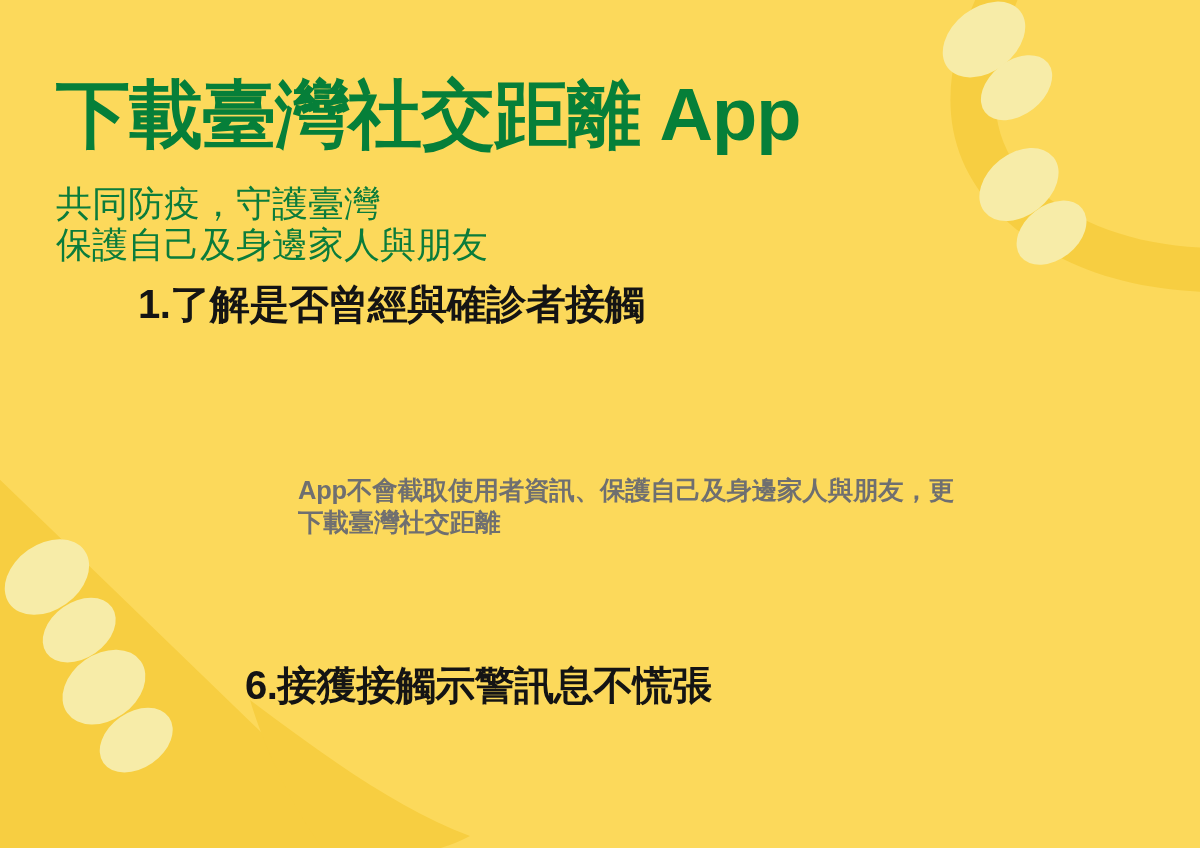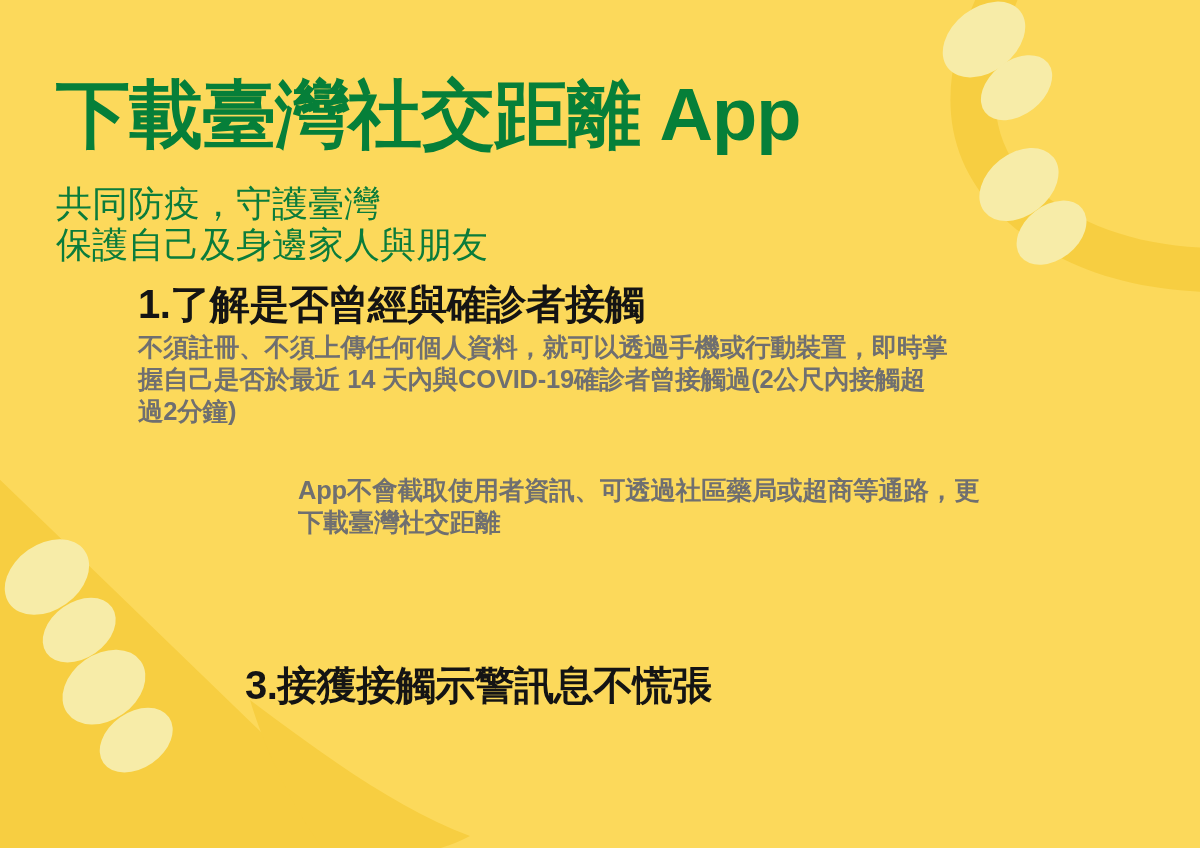--- a/index.html
+++ b/index.html
@@ -146,32 +146,27 @@
 
     <div class="title">下載臺灣社交距離 App</div>
 
     <div class="subtitle">
       <div>共同防疫，守護臺灣</div>
       <div>保護自己及身邊家人與朋友</div>
     </div>
 
     <div class="section" id="sec1">
       <div class="sec-heading">1.了解是否曾經與確診者接觸</div>
-      <div class="sec-body">
-        <div>不須註冊、不須上傳任何個人資料，就可以透過手機或行動裝置，即時掌</div>
-        <div>握自己是否於最近 14 天內與COVID-19確診者曾接觸過(2公尺內接觸超</div>
-        <div>過2分鐘)</div>
-      </div>
     </div>
 
     <div class="section" id="sec2">
       <div class="sec-body">
-        <div>App不會截取使用者資訊、可透過社區藥局或超商等通路，更</div>
+        <div>App不會截取使用者資訊、保護自己及身邊家人與朋友，更</div>
         <div>下載臺灣社交距離</div>
       </div>
     </div>
 
     <div class="section" id="sec3">
-      <div class="sec-heading">3.接獲接觸示警訊息不慌張</div>
+      <div class="sec-heading">6.接獲接觸示警訊息不慌張</div>
     </div>
 
   </div>
 </div>
 
 </body></html>

